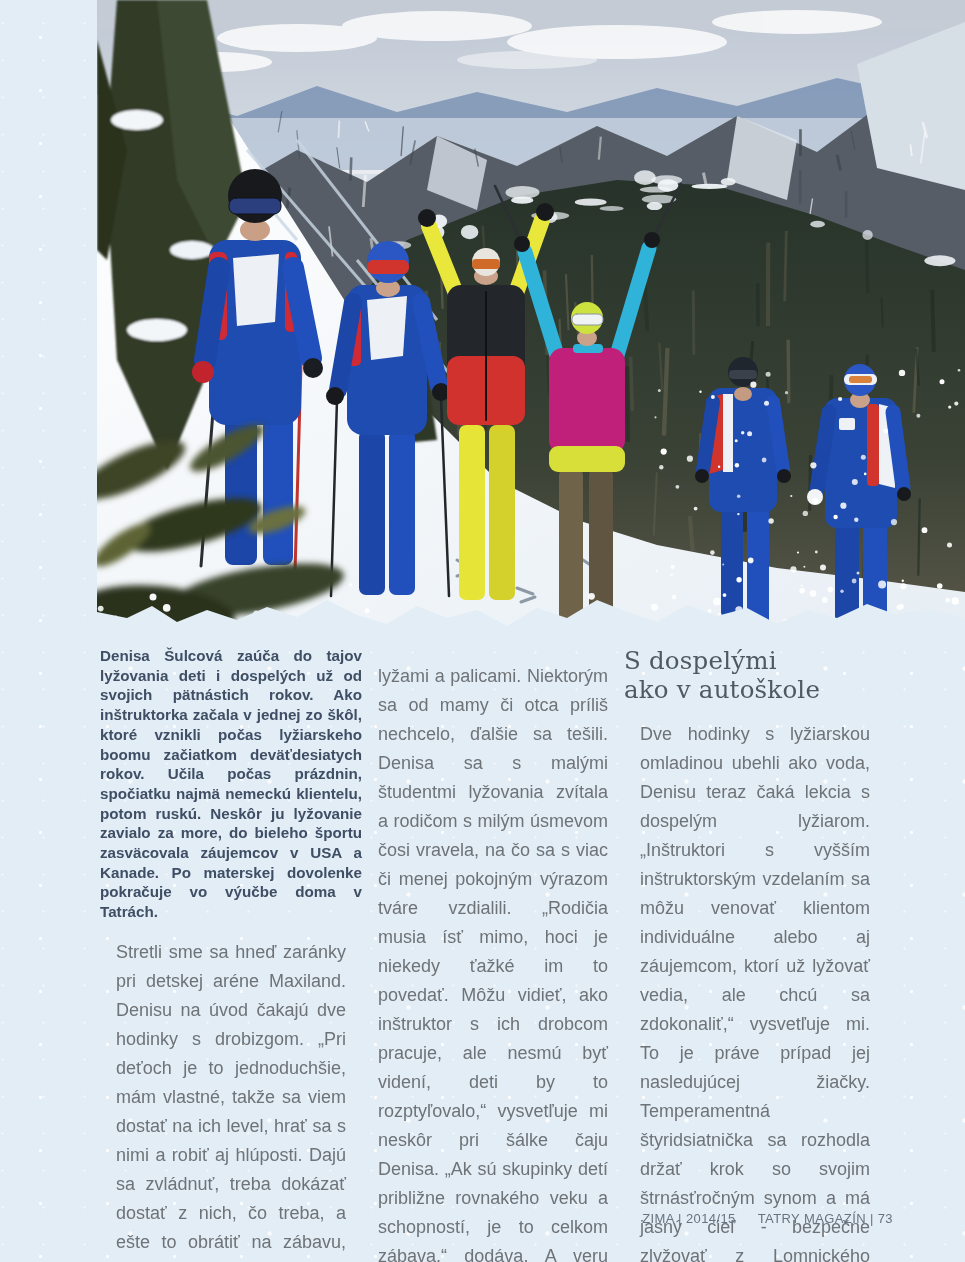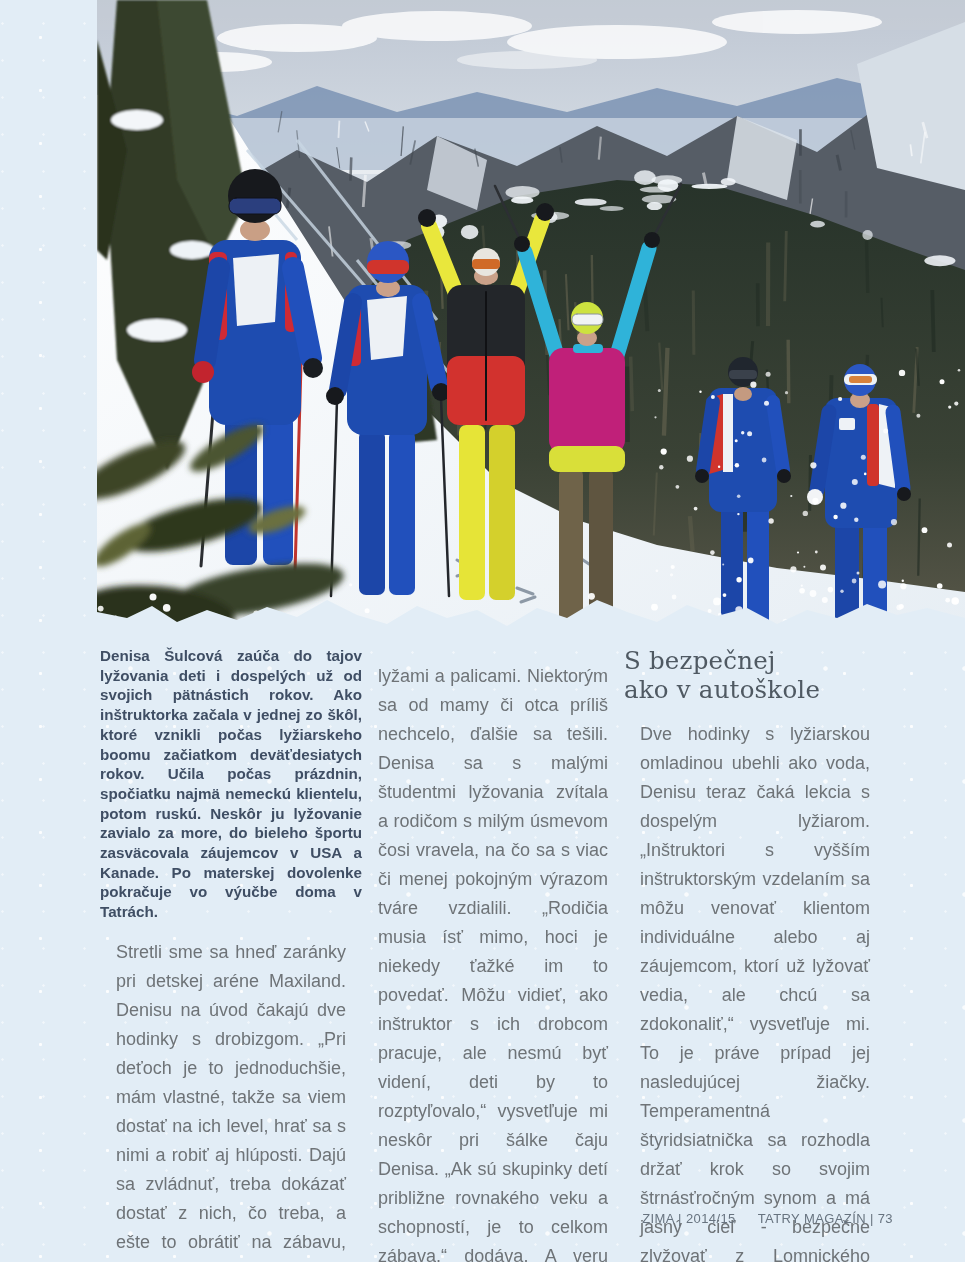--- a/index.html
+++ b/index.html
@@ -447,21 +447,21 @@
 
   <div class="columns">
     <div class="col col-left">
       <p class="intro">Denisa Šulcová zaúča do tajov lyžovania deti i dospelých už od svojich pätnástich rokov. Ako inštruktorka začala v jednej zo škôl, ktoré vznikli počas lyžiarskeho boomu začiatkom deväťdesiatych rokov. Učila počas prázdnin, spočiatku najmä nemeckú klientelu, potom ruskú. Neskôr ju lyžovanie zavialo za more, do bieleho športu zasväcovala záujemcov v USA a Kanade. Po materskej dovolenke pokračuje vo výučbe doma v Tatrách.</p>
       <p class="body-text">Stretli sme sa hneď zaránky pri detskej aréne Maxiland. Denisu na úvod čakajú dve hodinky s drobizgom. „Pri deťoch je to jednoduchšie, mám vlastné, takže sa viem dostať na ich level, hrať sa s nimi a robiť aj hlúposti. Dajú sa zvládnuť, treba dokázať dostať z nich, čo treba, a ešte to obrátiť na zábavu, aby si nemysleli, že sú v nejakom výchovnom tábore,“ vraví sympatická inštruktorka a odchádza v ústrety svojim žiačikom. Rodičia priviedli ratolesti riadne vystrojené a rozkošne zápasiace s</p>
     </div>
     <div class="col col-middle">
       <p class="body-text">lyžami a palicami. Niektorým sa od mamy či otca príliš nechcelo, ďalšie sa tešili. Denisa sa s malými študentmi lyžovania zvítala a rodičom s milým úsmevom čosi vravela, na čo sa s viac či menej pokojným výrazom tváre vzdialili. „Rodičia musia ísť mimo, hoci je niekedy ťažké im to povedať. Môžu vidieť, ako inštruktor s ich drobcom pracuje, ale nesmú byť videní, deti by to rozptyľovalo,“ vysvetľuje mi neskôr pri šálke čaju Denisa. „Ak sú skupinky detí približne rovnakého veku a schopností, je to celkom zábava,“ dodáva. A veru bola. Rozprávkové bytosti detskej zóne deťúrence po pár minútach zbavili úvodného ostychu a spolu s Denisou ich vtiahli do sveta hier na lyžiach. „Ideme lietadielko, teraz motýlika,“ počujem pokyny a vzápätí vidím v podaní malých študentov figúry, ktoré sa za nimi skrývajú. Do lyžiarskej školy chodia deti už od troch rokov veku, inštruktori robia aj kurzy pre materské či základné školy. „Teenageri sú tiež fajn, ale tí už radšej obľubujú takých „joujou“ inštruktorov, najradšej mužov,“ smeje sa Denisa.</p>
     </div>
     <div class="col col-right">
-      <h2 class="section">S bezpečnej
+      <h2 class="section">S dospelými
 ako v autoškole</h2>
       <p class="body-text">Dve hodinky s lyžiarskou omladinou ubehli ako voda, Denisu teraz čaká lekcia s dospelým lyžiarom. „Inštruktori s vyšším inštruktorským vzdelaním sa môžu venovať klientom individuálne alebo aj záujemcom, ktorí už lyžovať vedia, ale chcú sa zdokonaliť,“ vysvetľuje mi. To je práve prípad jej nasledujúcej žiačky. Temperamentná štyridsiatnička sa rozhodla držať krok so svojim štrnásťročným synom a má jasný cieľ - bezpečne zlyžovať z Lomnického sedla až dolu do Lomnice. Čo ju čaká? „Najprv si ju na miernom kopci v bezpečnej zóne Maxilandu otestujem - či vie zabrzdiť, udržiavať rýchlosť, robiť oblúky. Potom ju vezmem na svah, čo je už väčší kopec, a vyskúšam, či nemá strach z terénu strmšieho charakteru a potom prejdeme na zložitejšie úlohy, až sa dopracujeme do Sedla,“ hovorí Denisa. Pozorujem obďaleč, ako vyzerá postupnosť jej krokov s cieľavedomou klientkou, ktorá poctivo nasleduje inštruktorkine pokyny.</p>
     </div>
   </div>
 
   <div class="footer">
     <span>ZIMA | 2014/15</span><span class="sep"></span><span>TATRY MAGAZÍN | 73</span>
   </div>
 
 </div>

